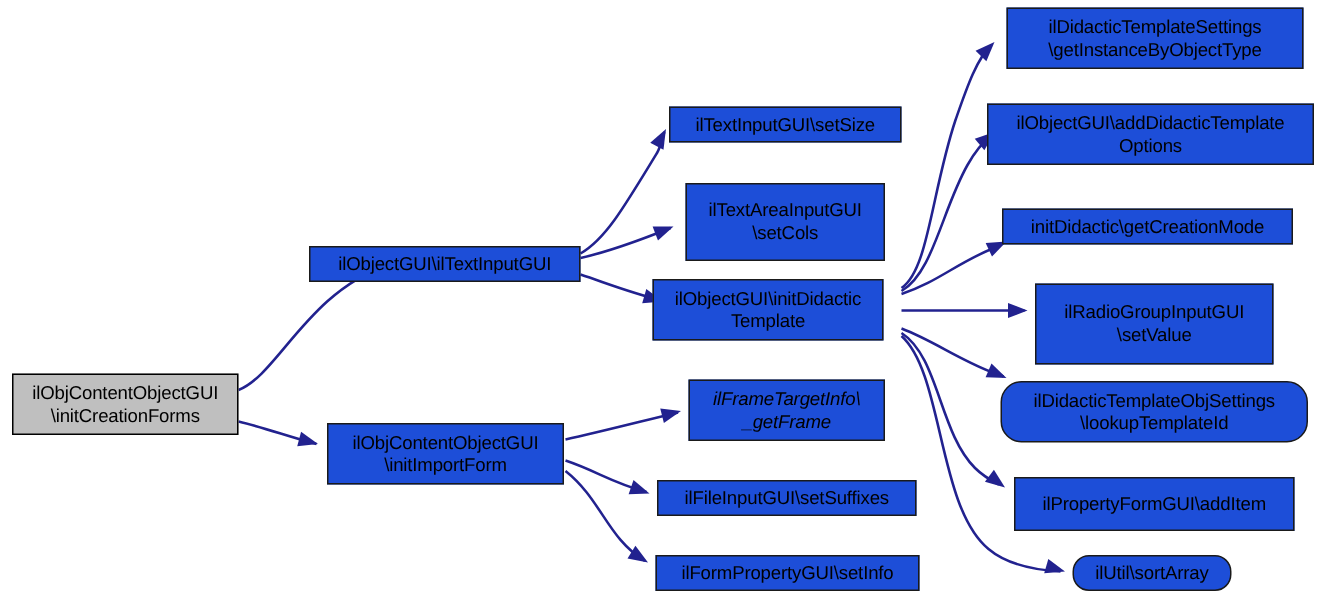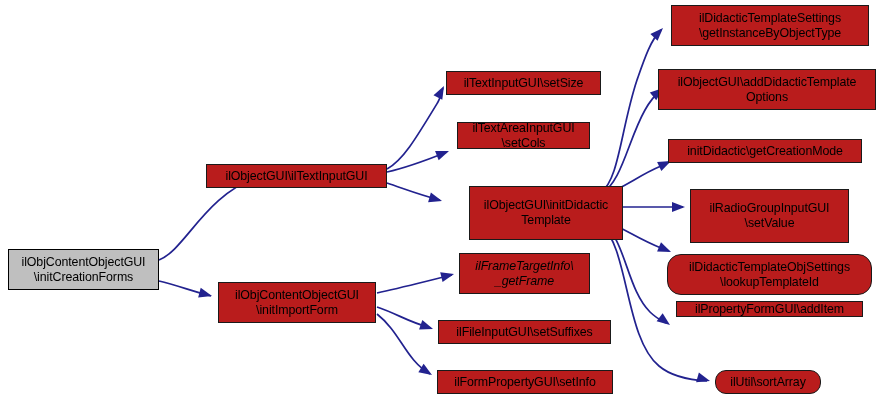--- a/index.html
+++ b/index.html
@@ -28,21 +28,21 @@
     stroke-width: 1.7px;
   }
   .edge-head {
     fill: #22228f;
     stroke: none;
   }
   .node {
     position: absolute;
     box-sizing: border-box;
     border: 1.2px solid #1a1a1a;
-    background: #b91c1c;
+    background: #1d4ed8;
     display: flex;
     align-items: center;
     justify-content: center;
     text-align: center;
     color: #000000;
     font-size: 12.4px;
     line-height: 14.6px;
     letter-spacing: -0.1px;
     white-space: pre-line;
     z-index: 2;
@@ -88,33 +88,33 @@
       <polygon points="0,0 -13,-5 -13,5" class="edge-head" transform="translate(670,325) rotate(37)"></polygon>
       <polygon points="0,0 -13,-5 -13,5" class="edge-head" transform="translate(710,381) rotate(16)"></polygon>
     </svg>
   <div id="nodes-layer">
       <div class="node root" style="left: 8px; top: 249px; width: 151px; height: 41px;">ilObjContentObjectGUI
 \initCreationForms</div>
       <div class="node" style="left: 206px; top: 164px; width: 181px; height: 24px;">ilObjectGUI\ilTextInputGUI</div>
       <div class="node" style="left: 218px; top: 282px; width: 158px; height: 41px;">ilObjContentObjectGUI
 \initImportForm</div>
       <div class="node" style="left: 446px; top: 71px; width: 155px; height: 24px;">ilTextInputGUI\setSize</div>
-      <div class="node" style="left: 457px; top: 122px; width: 133px; height: 27px;">ilTextAreaInputGUI
+      <div class="node" style="left: 457px; top: 122px; width: 133px; height: 52px;">ilTextAreaInputGUI
 \setCols</div>
-      <div class="node" style="left: 469px; top: 186px; width: 154px; height: 54px;">ilObjectGUI\initDidactic
+      <div class="node" style="left: 435px; top: 186px; width: 154px; height: 41px;">ilObjectGUI\initDidactic
 Template</div>
       <div class="node" style="left: 459px; top: 253px; width: 131px; height: 41px; font-style: italic;">ilFrameTargetInfo\
 _getFrame</div>
       <div class="node" style="left: 438px; top: 320px; width: 173px; height: 24px;">ilFileInputGUI\setSuffixes</div>
       <div class="node" style="left: 437px; top: 370px; width: 176px; height: 24px; text-align: right;">ilFormPropertyGUI\setInfo</div>
       <div class="node" style="left: 671px; top: 5px; width: 198px; height: 41px;">ilDidacticTemplateSettings
 \getInstanceByObjectType</div>
       <div class="node" style="left: 658px; top: 69px; width: 218px; height: 41px; text-align: center;">ilObjectGUI\addDidacticTemplate
 Options</div>
       <div class="node" style="left: 668px; top: 139px; width: 194px; height: 24px;">initDidactic\getCreationMode</div>
       <div class="node" style="left: 690px; top: 189px; width: 159px; height: 54px;">ilRadioGroupInputGUI
 \setValue</div>
       <div class="node" style="left: 667px; top: 254px; width: 205px; height: 41px; border-radius: 14px;">ilDidacticTemplateObjSettings
 \lookupTemplateId</div>
-      <div class="node" style="left: 676px; top: 301px; width: 187px; height: 16px;">ilPropertyFormGUI\addItem</div>
+      <div class="node" style="left: 676px; top: 318px; width: 187px; height: 36px;">ilPropertyFormGUI\addItem</div>
       <div class="node" style="left: 715px; top: 370px; width: 106px; height: 24px; border-radius: 11px;">ilUtil\sortArray</div>
     </div>
 </div>
 
 </body></html>

